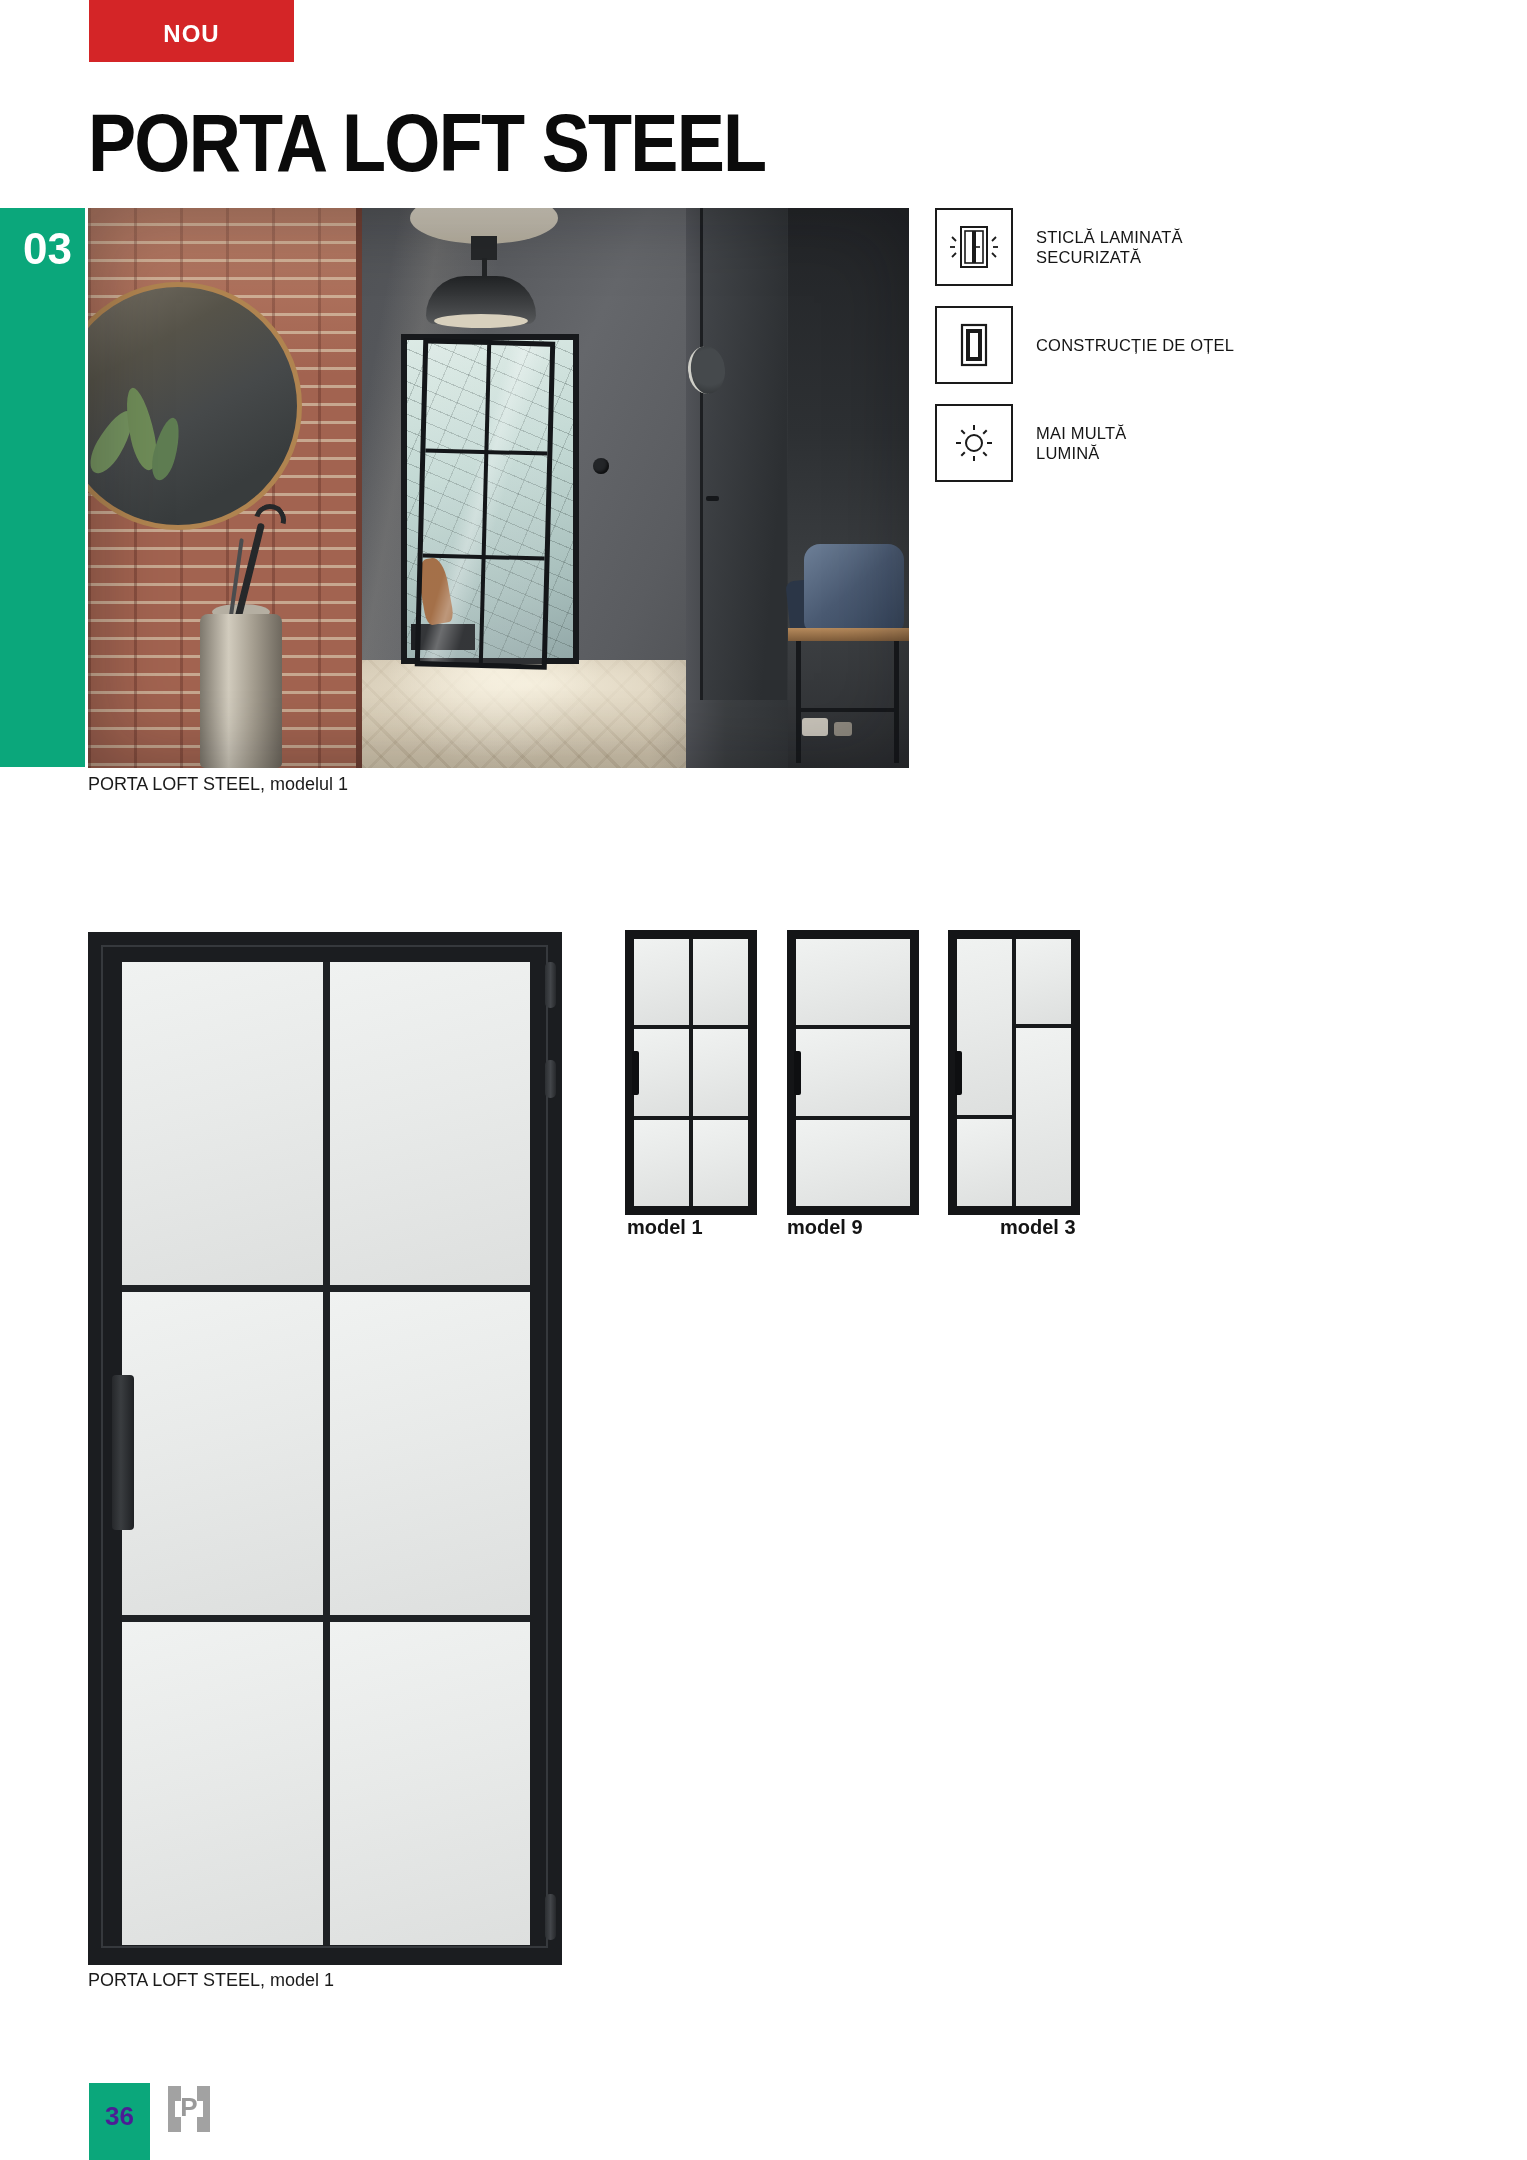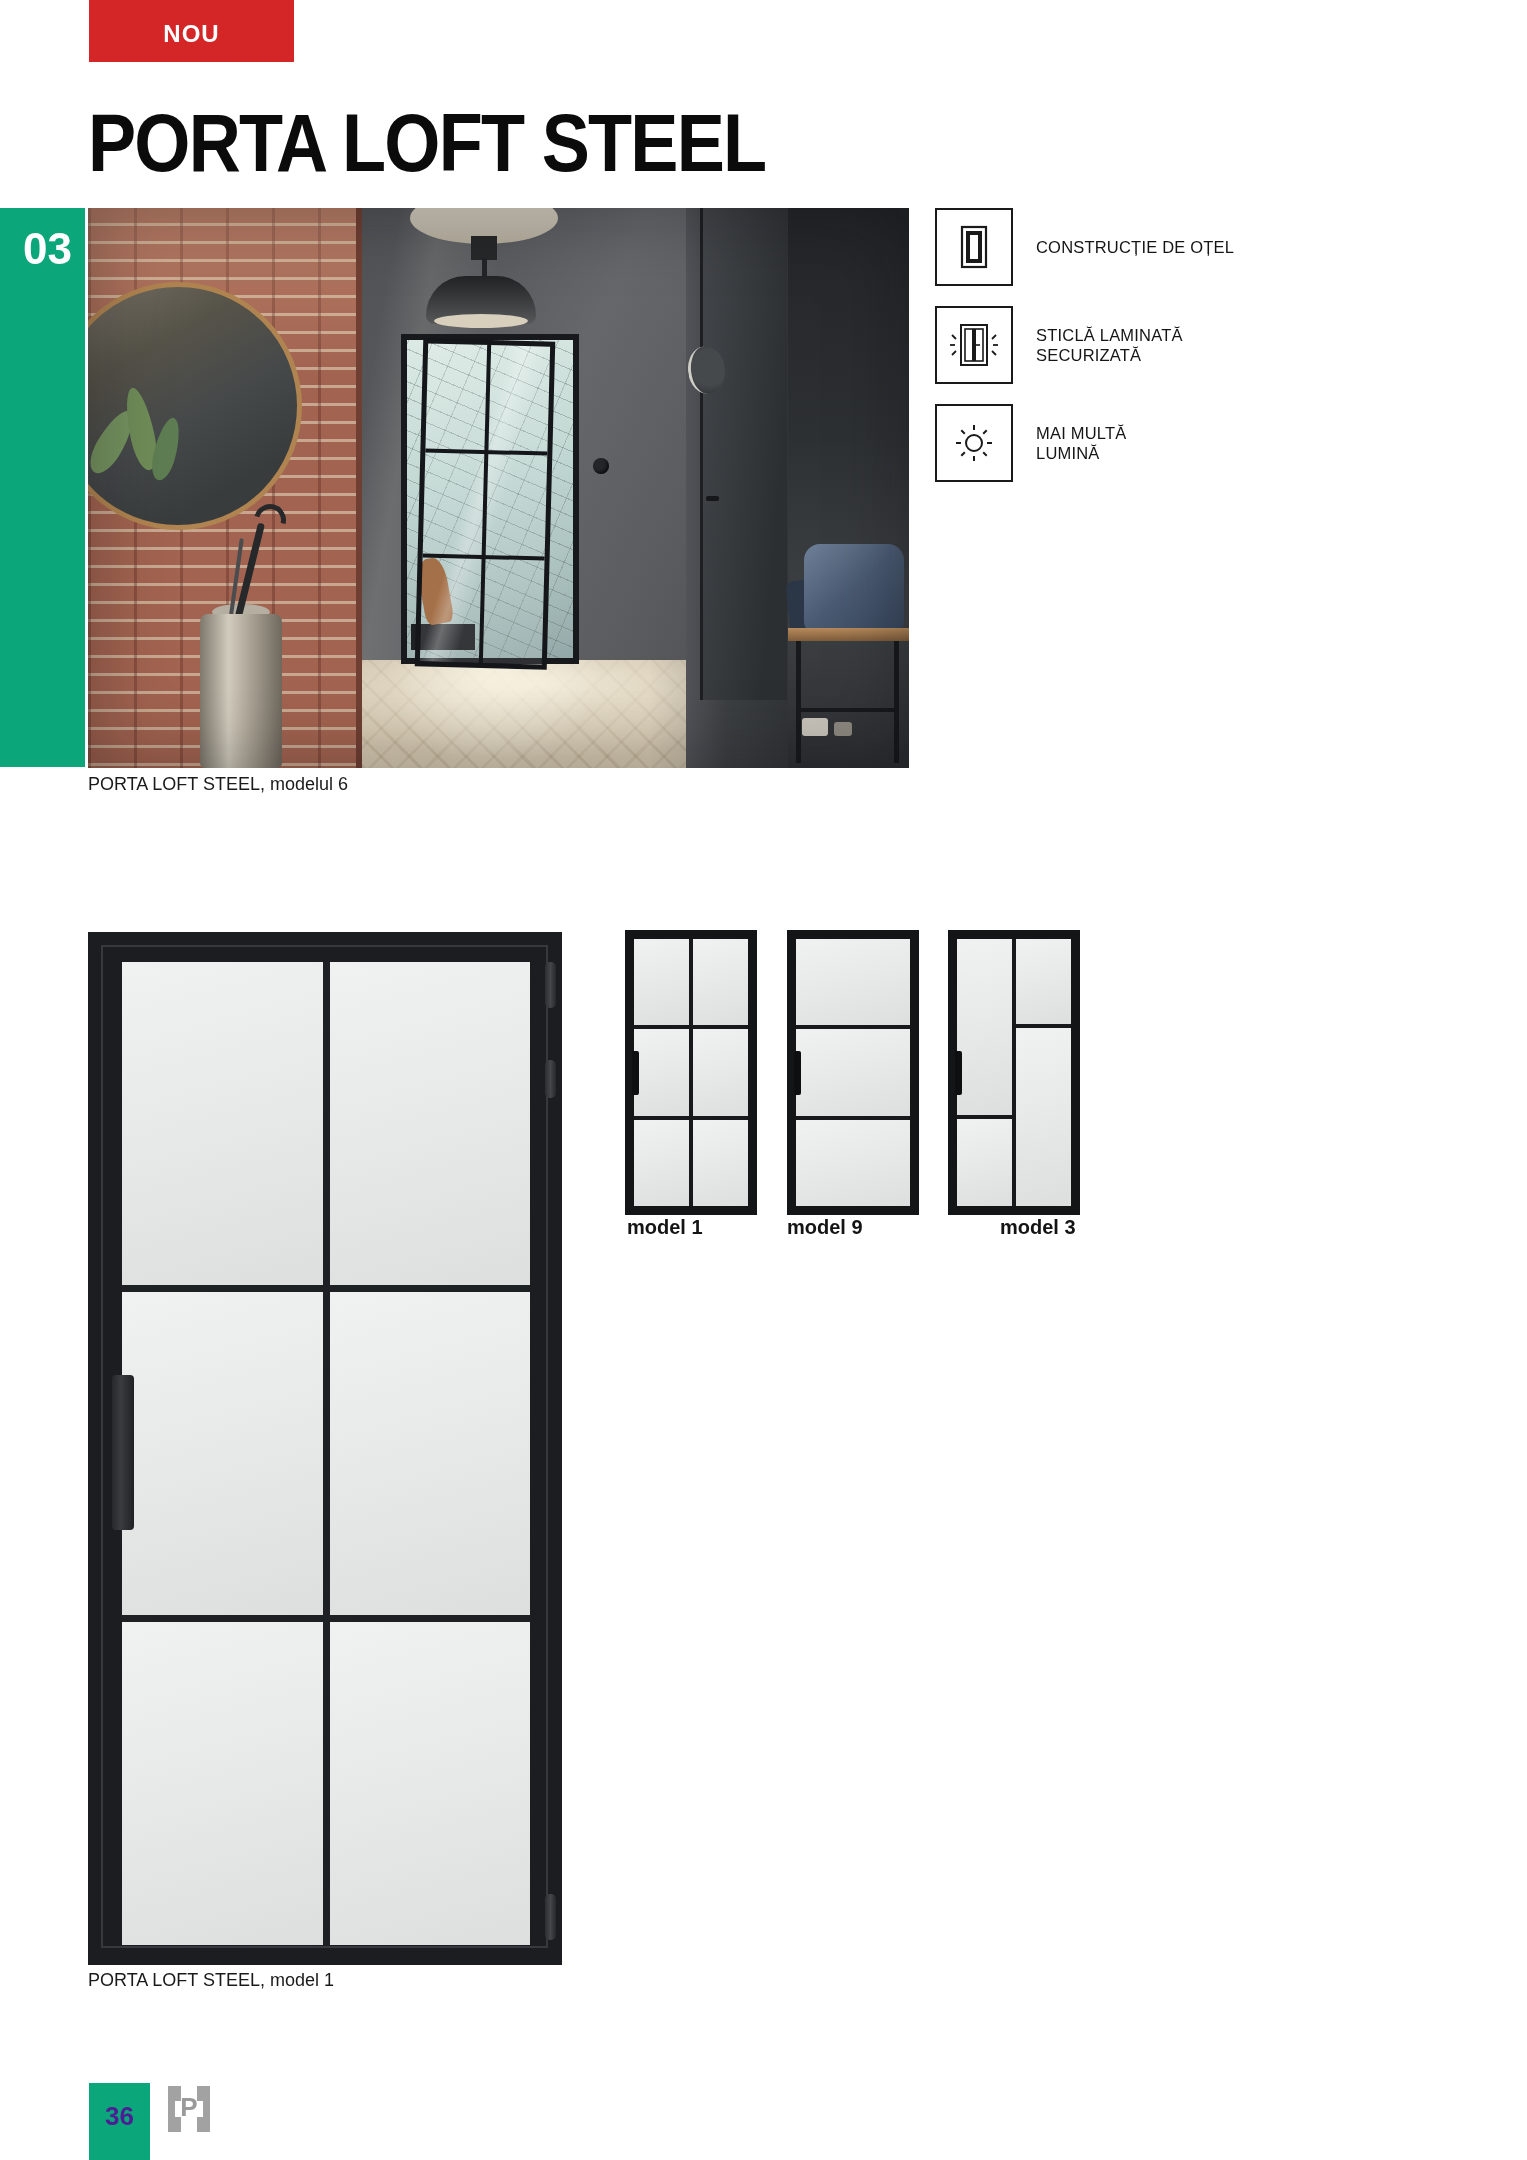--- a/index.html
+++ b/index.html
@@ -212,35 +212,23 @@
       <div class="lf lf3"></div>
     </div>
     <div class="ph ph-canlid"></div>
     <div class="ph ph-umb1"></div>
     <div class="ph ph-umb2"></div>
     <div class="ph ph-hook"></div>
     <div class="ph ph-can"></div>
 
     <div class="ph ph-vignette"></div>
   </div>
-  <div class="caption caption-photo">PORTA LOFT STEEL, modelul 6</div>
+  <div class="caption caption-photo">PORTA LOFT STEEL, modelul 1</div>
 
   <div class="features">
-    <div class="feature">
-      <div class="icon-box">
-        <svg width="60" height="60" viewBox="0 0 60 60">
-          <rect class="st" x="18" y="10" width="24" height="40" stroke-width="2.2"></rect>
-          <rect class="st" x="24" y="16" width="12" height="28" stroke-width="4"></rect>
-        </svg>
-      </div>
-      <div class="feature-label">
-        <span>CONSTRUCȚIE DE OȚEL</span>
-        <span></span>
-      </div>
-    </div>
     <div class="feature">
       <div class="icon-box">
         <svg width="60" height="60" viewBox="0 0 60 60">
           <rect class="st" x="17" y="10" width="26" height="40" stroke-width="2"></rect>
           <rect class="st" x="21" y="14" width="18" height="32" stroke-width="1.6"></rect>
           <rect x="28" y="14" width="4" height="32" fill="#1a1a1a"></rect>
           <line class="st" x1="32" y1="30" x2="36" y2="30" stroke-width="1.6"></line>
           <line class="st" x1="8" y1="20" x2="12" y2="24" stroke-width="1.8"></line>
           <line class="st" x1="6" y1="30" x2="11" y2="30" stroke-width="1.8"></line>
           <line class="st" x1="8" y1="40" x2="12" y2="36" stroke-width="1.8"></line>
@@ -250,20 +238,32 @@
         </svg>
       </div>
       <div class="feature-label">
         <span>STICLĂ LAMINATĂ</span>
         <span>SECURIZATĂ</span>
       </div>
     </div>
     <div class="feature">
       <div class="icon-box">
         <svg width="60" height="60" viewBox="0 0 60 60">
+          <rect class="st" x="18" y="10" width="24" height="40" stroke-width="2.2"></rect>
+          <rect class="st" x="24" y="16" width="12" height="28" stroke-width="4"></rect>
+        </svg>
+      </div>
+      <div class="feature-label">
+        <span>CONSTRUCȚIE DE OȚEL</span>
+        <span></span>
+      </div>
+    </div>
+    <div class="feature">
+      <div class="icon-box">
+        <svg width="60" height="60" viewBox="0 0 60 60">
           <circle class="st" cx="30" cy="30" r="8" stroke-width="2"></circle>
           <line class="st" x1="30" y1="12" x2="30" y2="17" stroke-width="2"></line>
           <line class="st" x1="30" y1="43" x2="30" y2="48" stroke-width="2"></line>
           <line class="st" x1="12" y1="30" x2="17" y2="30" stroke-width="2"></line>
           <line class="st" x1="43" y1="30" x2="48" y2="30" stroke-width="2"></line>
           <line class="st" x1="17.3" y1="17.3" x2="20.8" y2="20.8" stroke-width="2"></line>
           <line class="st" x1="39.2" y1="39.2" x2="42.7" y2="42.7" stroke-width="2"></line>
           <line class="st" x1="42.7" y1="17.3" x2="39.2" y2="20.8" stroke-width="2"></line>
           <line class="st" x1="20.8" y1="39.2" x2="17.3" y2="42.7" stroke-width="2"></line>
         </svg>

